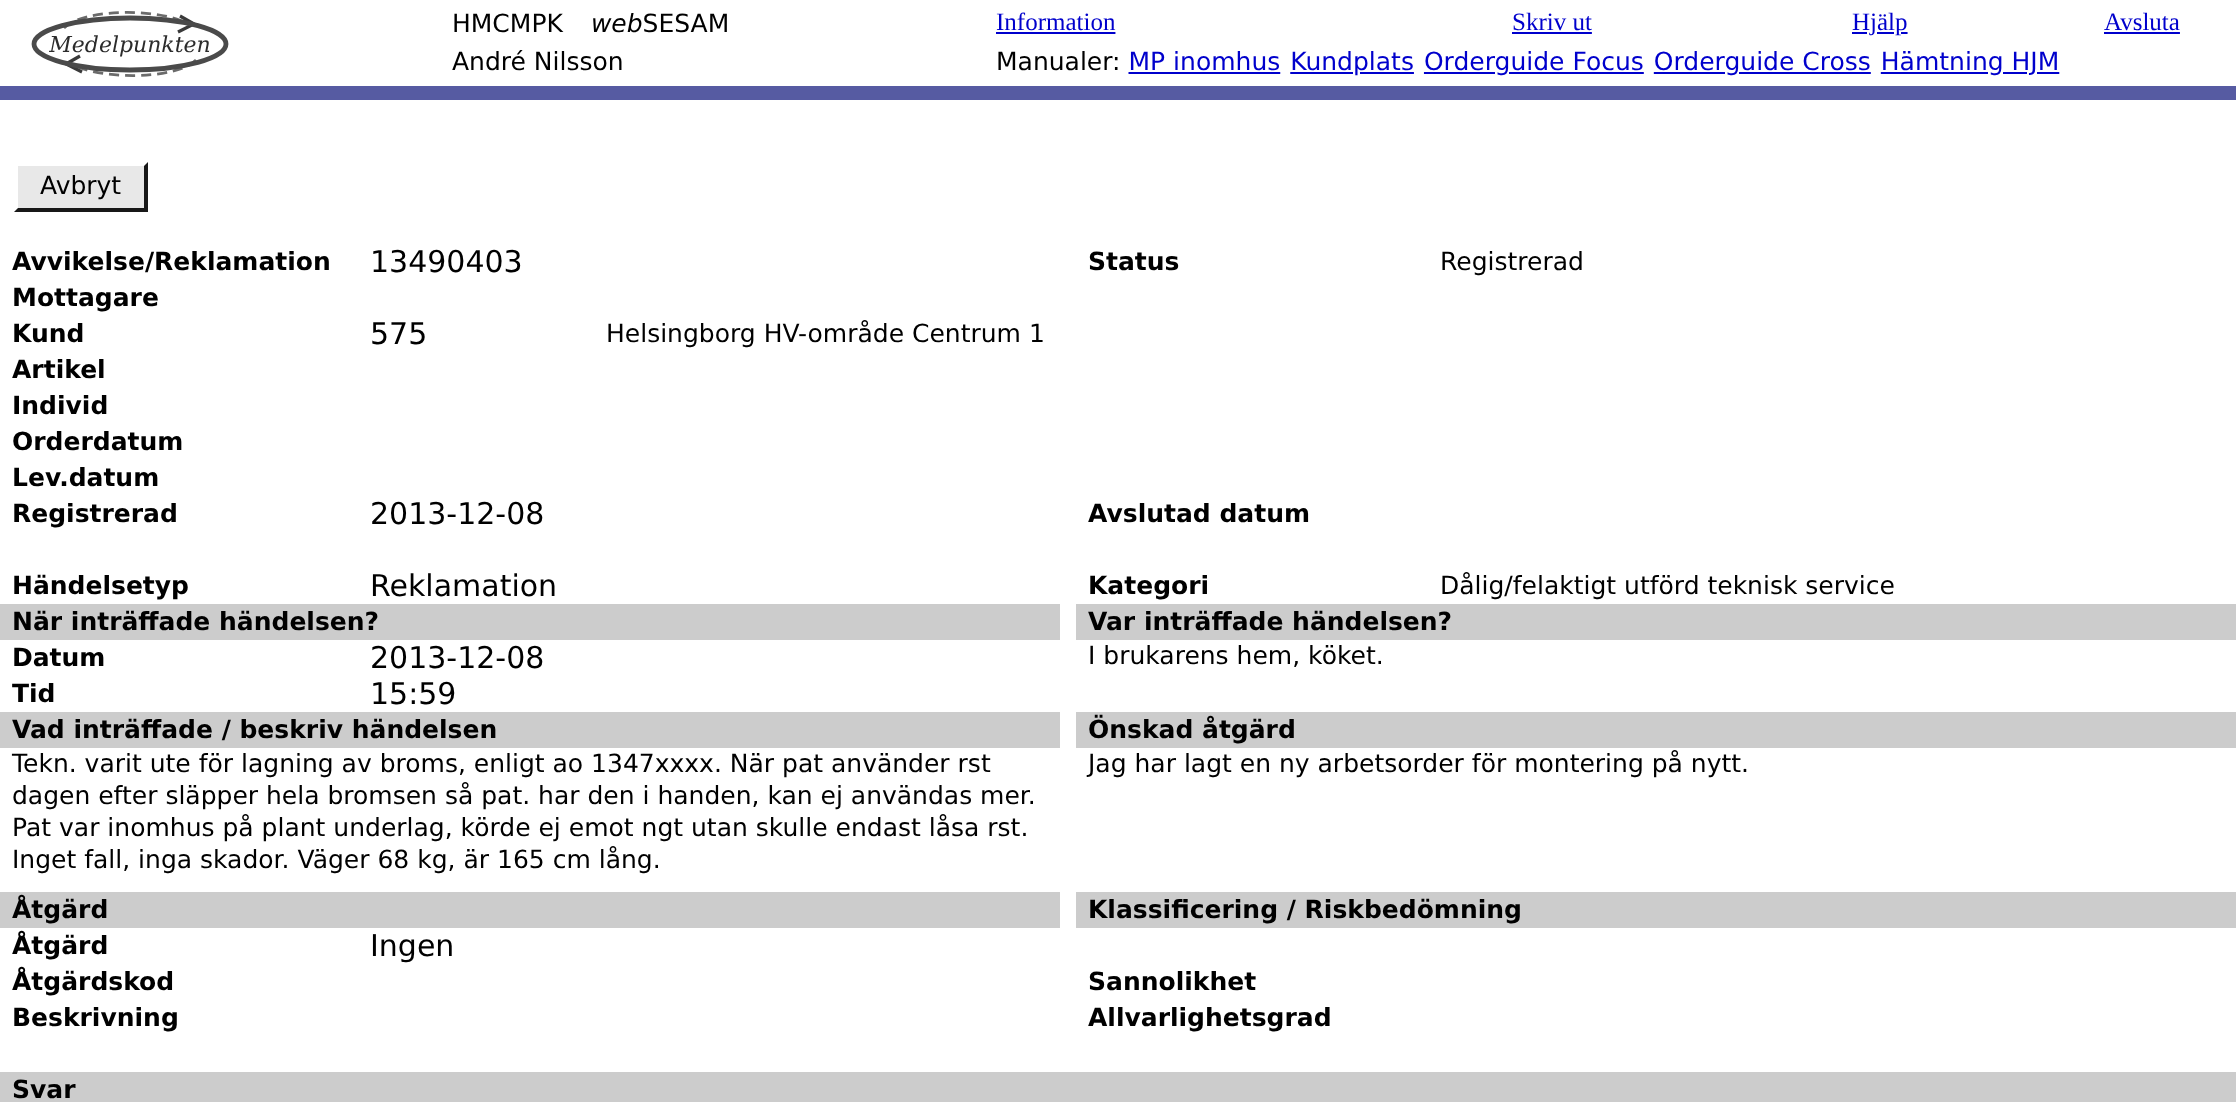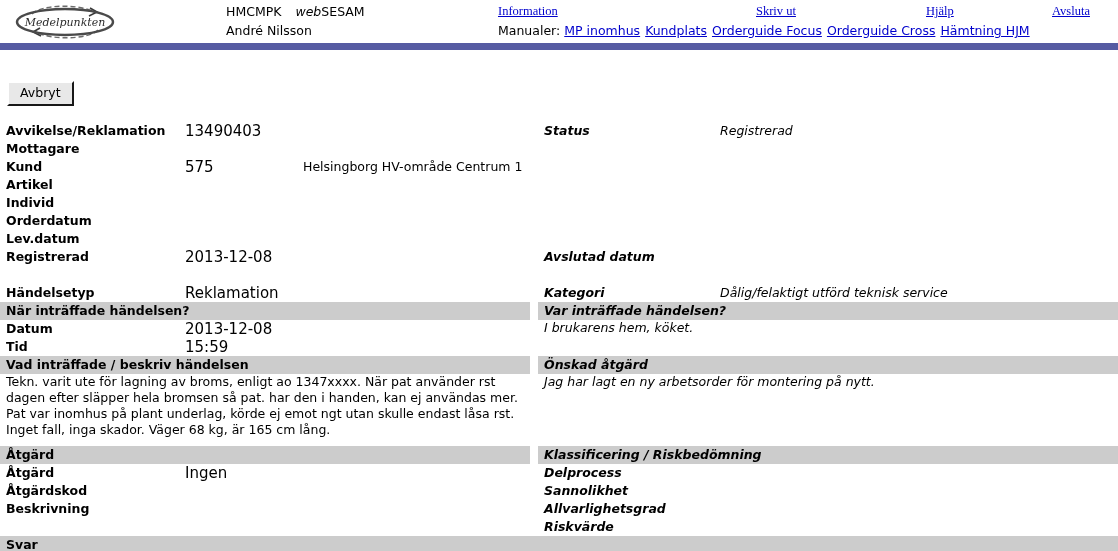--- a/index.html
+++ b/index.html
@@ -106,21 +106,21 @@
   .row {
     position: relative;
     height: 18px;
   }
   .col-l, .col-r {
     position: absolute;
     top: 0;
     height: 18px;
   }
   .col-l { left: 0;   width: 530px; }
-  .col-r { left: 538px; width: 580px; font-style: italic; }
+  .col-r { left: 538px; width: 580px; }
 
   .lbl {
     position: absolute;
     left: 6px;
     top: 0;
     font-weight: bold;
     font-size: 12.5px;
     line-height: 18px;
     white-space: nowrap;
   }
@@ -367,24 +367,20 @@
     <div class="col-r band">
       <span class="lbl">Klassificering / Riskbedömning</span>
     </div>
   </div>
 
   <div class="row">
     <div class="col-l">
       <span class="lbl">Åtgärd</span>
       <span class="val">Ingen</span>
     </div>
-    <div class="col-r">
-      <span class="lbl">Delprocess</span>
-      <span class="val-r"></span>
-    </div>
   </div>
 
   <div class="row">
     <div class="col-l">
       <span class="lbl">Åtgärdskod</span>
       <span class="val"></span>
     </div>
     <div class="col-r">
       <span class="lbl">Sannolikhet</span>
       <span class="val-r"></span>
@@ -397,23 +393,19 @@
       <span class="val"></span>
     </div>
     <div class="col-r">
       <span class="lbl">Allvarlighetsgrad</span>
       <span class="val-r"></span>
     </div>
   </div>
 
   <div class="row">
     <div class="col-l"></div>
-    <div class="col-r">
-      <span class="lbl">Riskvärde</span>
-      <span class="val-r"></span>
-    </div>
   </div>
 
   <div class="band-full">
     <span class="lbl">Svar</span>
   </div>
 
 </div>
 
 </body></html>

